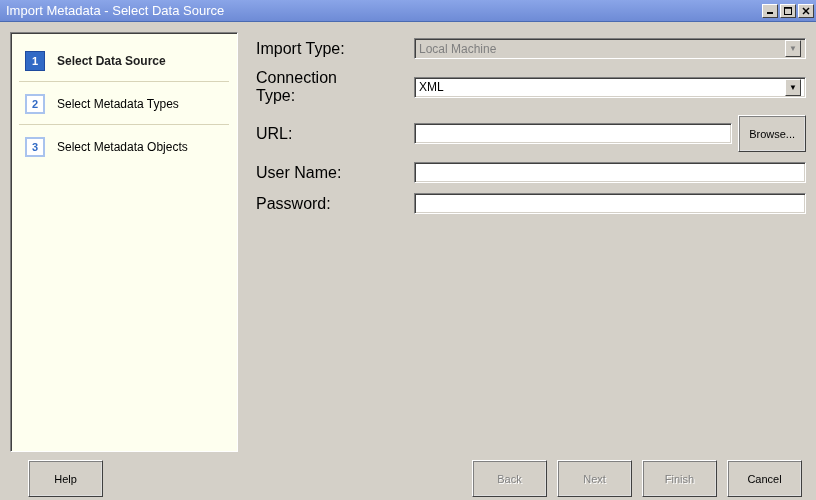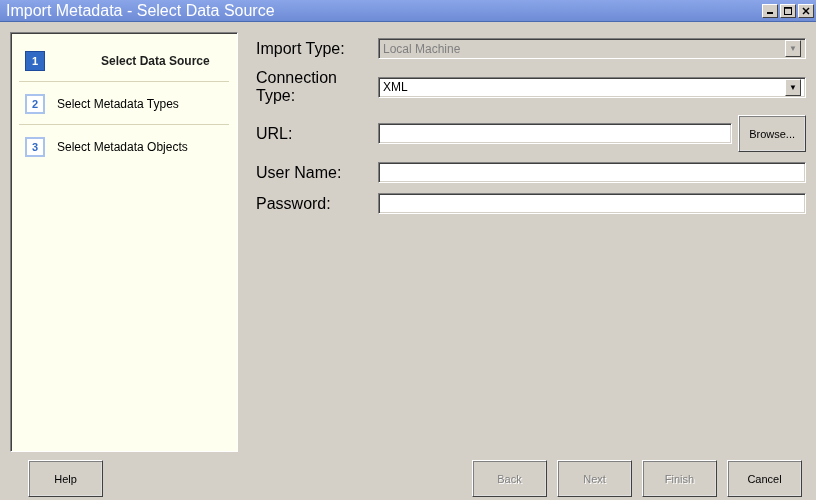--- a/index.html
+++ b/index.html
@@ -16,21 +16,21 @@
   background: #7a96df;
   background: linear-gradient(to bottom, #8aa5e8, #6e8bd6);
   height: 22px;
   display: flex;
   align-items: center;
   justify-content: space-between;
   padding: 0 2px 0 6px;
   color: #fff;
   border-bottom: 1px solid #4a6ab0;
 }
-.titlebar .title { font-size: 16px; }
+.titlebar .title { font-size: 13px; }
 .winctrls { display: flex; gap: 2px; }
 .winbtn {
   width: 16px; height: 14px;
   background: #d4d0c8;
   border: 1px solid #fff;
   border-right-color: #404040;
   border-bottom-color: #404040;
   display: flex; align-items: center; justify-content: center;
   font-size: 10px; font-family: Arial;
   color: #000;
@@ -67,21 +67,21 @@
 .step:last-of-type { border-bottom: none; }
 .stepnum {
   width: 20px; height: 20px;
   display: flex; align-items: center; justify-content: center;
   font-weight: bold;
   font-size: 11px;
 }
 .stepnum.active { background: #316ac5; color: #fff; border: 1px solid #1e4a9e; }
 .stepnum.inactive { background: #fff; color: #316ac5; border: 2px solid #a9c3ee; }
 .steplabel { font-size: 12px; color: #000; }
-.steplabel.active { font-weight: bold; color: #1e1e1e; margin-left: 44px; }
+.steplabel.active { font-weight: bold; color: #1e1e1e; }
 .formarea {
   flex: 1;
   padding-top: 6px;
 }
 .formrow {
   display: flex;
   align-items: center;
   margin-bottom: 10px;
 }
 .formlabel {
@@ -100,20 +100,21 @@
   border: 1px solid;
   border-color: #808080 #fff #fff #808080;
   box-shadow: inset 1px 1px 0 #404040, inset -1px -1px 0 #d4d0c8;
   background: #fff;
   font-size: 12px;
   padding: 2px 4px;
   display: flex;
   align-items: center;
   justify-content: space-between;
   width: 100%;
+  margin-left: 36px;
 }
 .combo.disabled { background: #d4d0c8; color: #808080; }
 .combo .arrow {
   width: 16px; height: 17px;
   background: #d4d0c8;
   border: 1px solid #fff;
   border-right-color: #404040;
   border-bottom-color: #404040;
   display: flex; align-items: center; justify-content: center;
   font-size: 8px;

